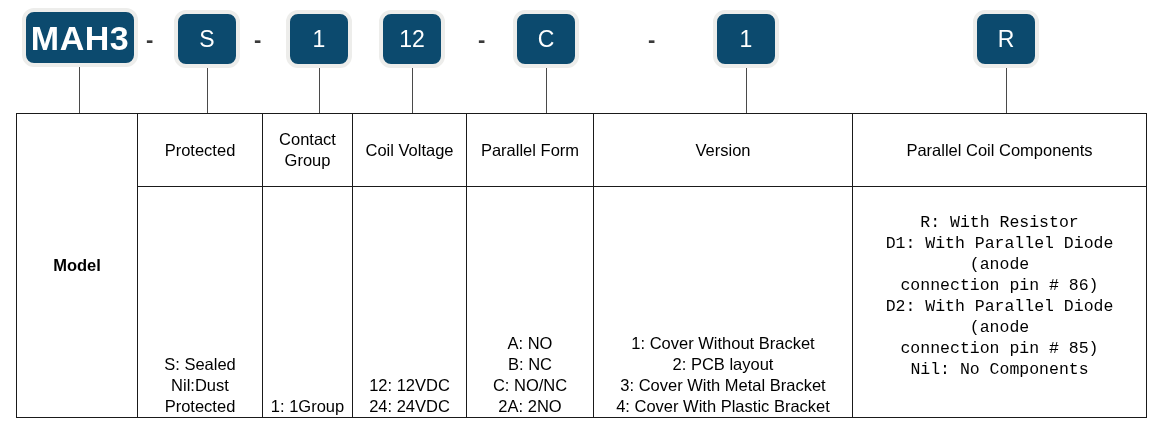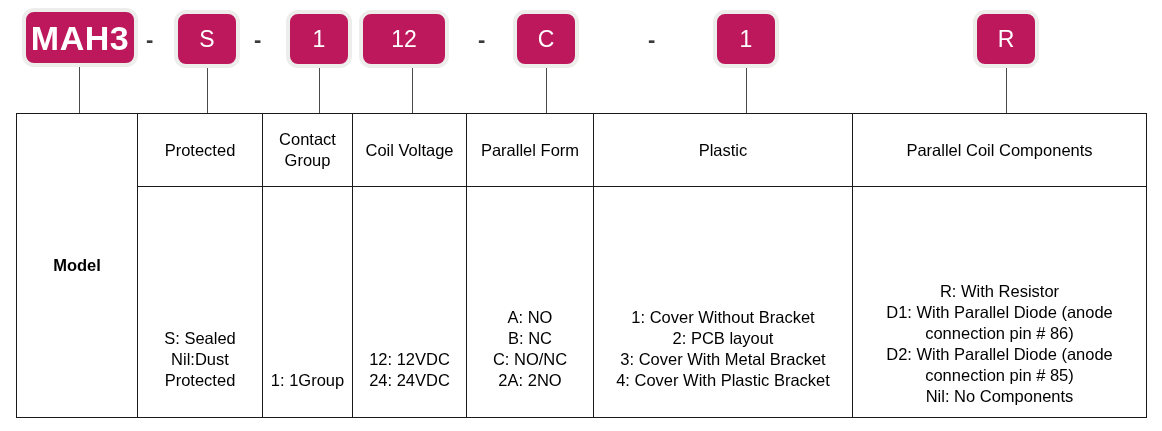--- a/index.html
+++ b/index.html
@@ -8,21 +8,21 @@
     background:#ffffff;
     font-family:"Liberation Sans",sans-serif;
     color:#000;
     overflow:hidden;
   }
   #root{position:relative;width:1162px;height:431px;}
 
   
   .code-box{
     position:absolute;
-    background:#be185d;
+    background:#0c4a6e;
     border:4px solid #EDEDEB;
     border-radius:12px;
     box-sizing:border-box;
     display:flex;align-items:center;justify-content:center;
     color:#FFFFFF;
     line-height:1;
     user-select:none;
   }
   .code-box.model{
     font-weight:bold;
@@ -67,40 +67,39 @@
   .tbl td.hdr{
     vertical-align:middle;
     height:73px;
   }
   .tbl td.modelcell{
     vertical-align:middle;
     font-weight:bold;
   }
   .tbl td.body{
     height:231px;
-    padding-bottom:26px;
   }
-  .tbl td.body.tall{padding-bottom:10px;}
+  .tbl td.body.tall{padding-bottom:36px;font-family:Liberation Mono, monospace;}
 </style>
 </head>
 <body>
 
 <div id="root">
 
   <div class="code-box model" style="left:22px;top:8px;width:116px;height:59px;">MAH3</div>
 
   <div class="dash" style="left:146px;top:29px;">-</div>
 
   <div class="code-box seg" style="left:174px;top:10px;width:66px;height:58px;">S</div>
 
   <div class="dash" style="left:254px;top:29px;">-</div>
 
   <div class="code-box seg" style="left:286px;top:10px;width:66px;height:58px;">1</div>
 
-  <div class="code-box seg" style="left:359px;top:10px;width:90px;height:58px;">12</div>
+  <div class="code-box seg" style="left:379px;top:10px;width:66px;height:58px;">12</div>
 
   <div class="dash" style="left:478px;top:29px;">-</div>
 
   <div class="code-box seg" style="left:513px;top:10px;width:66px;height:58px;">C</div>
 
   <div class="dash" style="left:648px;top:29px;">-</div>
 
   <div class="code-box seg" style="left:713px;top:10px;width:66px;height:58px;">1</div>
 
   <div class="code-box seg" style="left:973px;top:10px;width:66px;height:58px;">R</div>
@@ -123,21 +122,21 @@
       <col style="width:259px;">
       <col style="width:294px;">
     </colgroup>
     <tbody>
       <tr>
         <td class="modelcell" rowspan="2">Model</td>
         <td class="hdr">Protected</td>
         <td class="hdr">Contact<br>Group</td>
         <td class="hdr">Coil Voltage</td>
         <td class="hdr">Parallel Form</td>
-        <td class="hdr">Plastic</td>
+        <td class="hdr">Version</td>
         <td class="hdr">Parallel Coil Components</td>
       </tr>
       <tr>
         <td class="body">S: Sealed<br>Nil:Dust<br>Protected</td>
         <td class="body">1: 1Group</td>
         <td class="body">12: 12VDC<br>24: 24VDC</td>
         <td class="body">A: NO<br>B: NC<br>C: NO/NC<br>2A: 2NO</td>
         <td class="body">1: Cover Without Bracket<br>2: PCB layout<br>3: Cover With Metal Bracket<br>4: Cover With Plastic Bracket</td>
         <td class="body tall">R: With Resistor<br>D1: With Parallel Diode (anode<br>connection pin # 86)<br>D2: With Parallel Diode (anode<br>connection pin # 85)<br>Nil: No Components</td>
       </tr>

